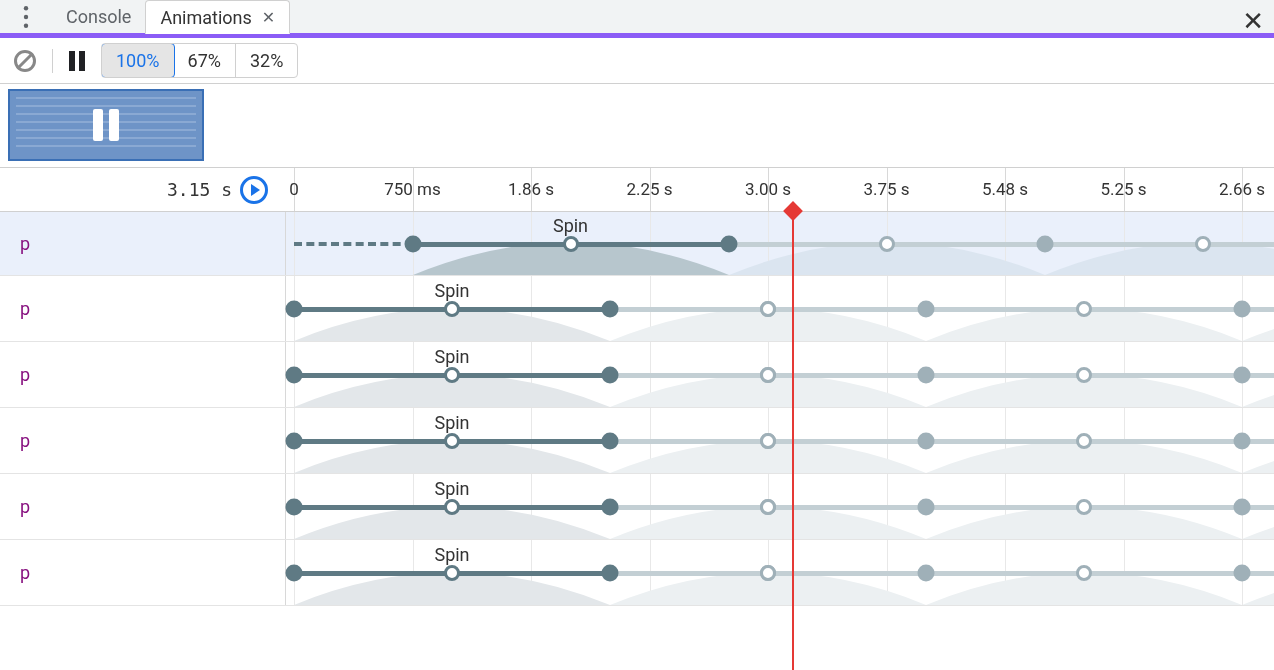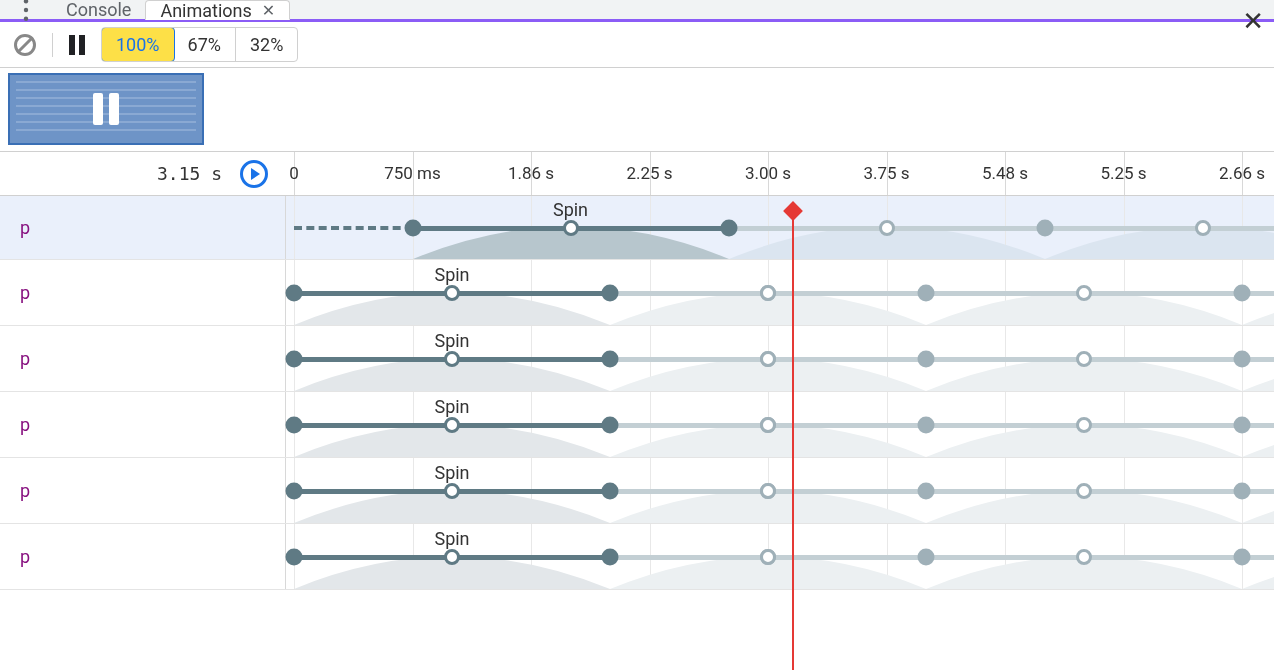--- a/index.html
+++ b/index.html
@@ -1,40 +1,40 @@
 <!DOCTYPE html>
 <html><head>
 <meta charset="utf-8">
 <style>
 *{margin:0;padding:0;box-sizing:border-box;font-family:"Segoe UI",Roboto,Arial,sans-serif}
 body{background:#fff;color:#333;width:1274px;height:670px;overflow:hidden;position:relative}
-.tabbar{height:22px;background:#f1f3f4;border-bottom:3px solid #8b5cf6;display:flex;align-items:stretch}
+.tabbar{height:38px;background:#f1f3f4;border-bottom:5px solid #8b5cf6;display:flex;align-items:stretch}
 .kebab{width:52px;display:flex;align-items:center;justify-content:center;cursor:pointer}
 .kebab svg{width:6px;height:22px;fill:#5f6368}
 .tab{display:flex;align-items:center;padding:0 14px;font-size:18px;color:#5f6368;cursor:pointer}
 .tab.active{background:#fff;border:1px solid #d0d0d0;border-bottom:1px solid #fff;border-radius:4px 4px 0 0;margin-bottom:-1px;color:#333}
 .tab-close{margin-left:10px;color:#5f6368;font-size:16px;cursor:pointer}
 .main-close{position:absolute;top:6px;right:10px;font-size:26px;color:#333;cursor:pointer;font-weight:400}
 .toolbar{height:46px;border-bottom:1px solid #d0d0d0;display:flex;align-items:center;padding:0 14px;gap:16px}
 .no-icon{width:22px;height:22px;border:3px solid #888;border-radius:50%;position:relative;cursor:pointer}
 .no-icon::after{content:"";position:absolute;width:3px;height:22px;background:#888;left:50%;top:50%;transform:translate(-50%,-50%) rotate(45deg)}
 .vsep{width:1px;height:24px;background:#d0d0d0}
 .pause{width:16px;height:20px;display:flex;gap:4px;cursor:pointer}
 .pause span{width:6px;background:#202124}
 .speed-group{display:flex;border:1px solid #d0d0d0;border-radius:4px;overflow:hidden}
 .speed{padding:6px 14px;font-size:18px;cursor:pointer;border-right:1px solid #d0d0d0;color:#333}
 .speed:last-child{border-right:none}
-.speed.active{background:#fde047;color:#1a73e8;border:1px solid #1a73e8;border-radius:4px;margin:-1px}
+.speed.active{background:#e5e5e5;color:#1a73e8;border:1px solid #1a73e8;border-radius:4px;margin:-1px}
 .groupbar{height:84px;border-bottom:1px solid #d0d0d0;display:flex;padding:5px 8px}
 .group-thumb{width:196px;height:72px;background:#6e94c7;border:2px solid #3a6fb5;display:flex;align-items:center;justify-content:center;cursor:pointer;position:relative}
 .group-thumb::before{content:"";position:absolute;inset:6px;background:repeating-linear-gradient(to bottom,#8aa9d3 0,#8aa9d3 2px,#6e94c7 2px,#6e94c7 8px)}
 .group-thumb .gp{position:relative;display:flex;gap:6px}
 .group-thumb .gp span{width:10px;height:32px;background:#fff;border-radius:2px}
 .ruler{height:44px;border-bottom:1px solid #d0d0d0;display:flex;align-items:center;position:relative}
-.ruler-left{width:286px;display:flex;align-items:center;justify-content:flex-end;gap:18px;padding-right:18px}
+.ruler-left{width:286px;display:flex;align-items:center;justify-content:flex-end;gap:8px;padding-right:18px}
 .time-label{font-family:Consolas,monospace;font-size:18px;color:#333}
 .play-circle{width:28px;height:28px;border:3px solid #1a73e8;border-radius:50%;display:flex;align-items:center;justify-content:center;cursor:pointer}
 .play-circle::after{content:"";width:0;height:0;border-left:9px solid #1a73e8;border-top:6px solid transparent;border-bottom:6px solid transparent;margin-left:2px}
 .ticks{flex:1;position:relative;height:100%}
 .tick{position:absolute;top:0;bottom:0;border-left:1px solid #d8d8d8}
 .tick-label{position:absolute;top:11px;font-size:17px;color:#333;white-space:nowrap;transform:translateX(-50%)}
 .timeline{position:relative}
 .row{height:66px;border-bottom:1px solid #e4e4e4;display:flex;position:relative}
 .row:first-child{height:64px;background:#eaf0fb}
 .row-label{width:286px;display:flex;align-items:center;padding-left:20px;font-size:18px;color:#881280;border-right:1px solid #d8d8d8}

